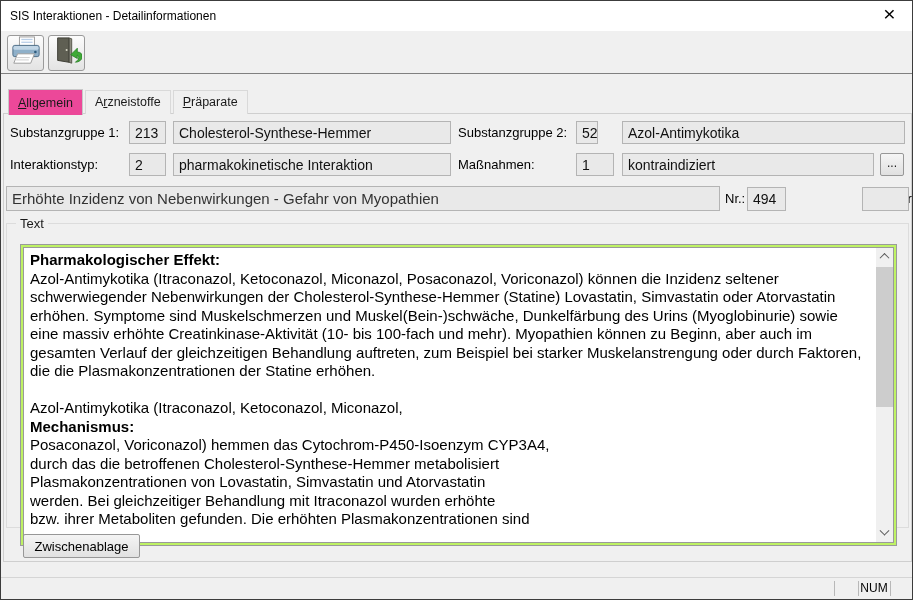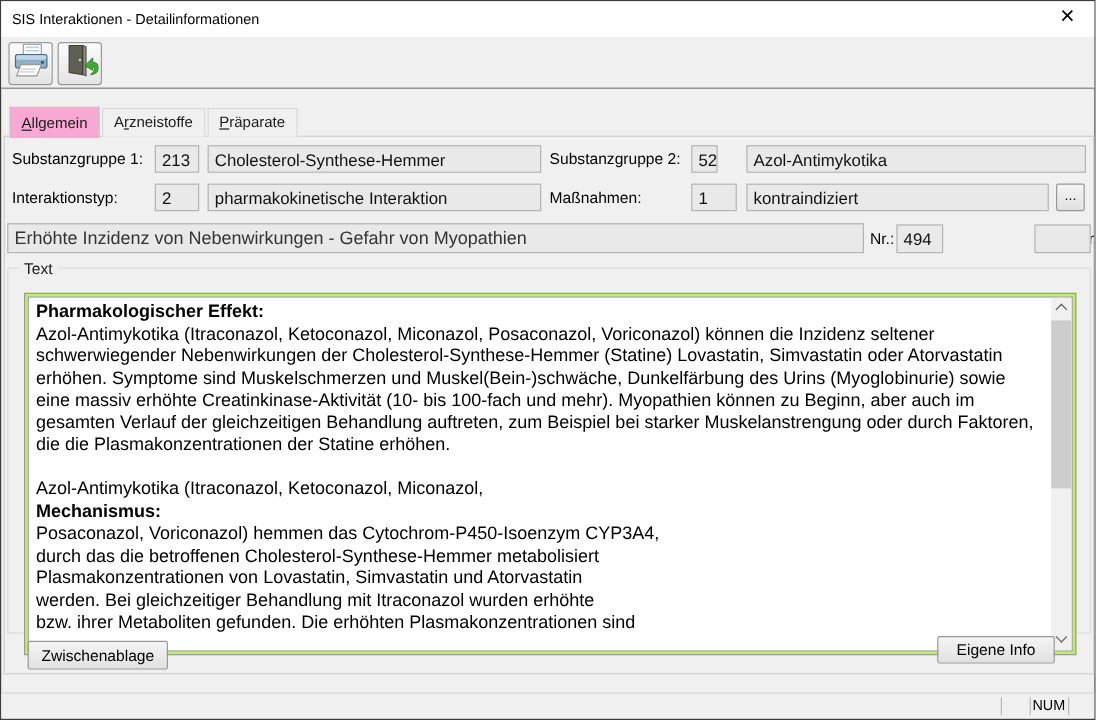--- a/index.html
+++ b/index.html
@@ -18,21 +18,21 @@
   
   .toolbar { position:absolute; left:0; top:30px; width:100%; height:42px; background:#f0f0f0; }
   .tb-sep { position:absolute; left:0; top:72px; width:100%; height:1px; background:#808080; }
   .tbtn { position:absolute; top:4px; width:37px; height:36px; border:1px solid #9a9a9a; border-radius:3px;
     background:linear-gradient(#fcfcfc,#e3e3e3); display:flex; align-items:center; justify-content:center; }
   .tbtn.print { left:6px; } .tbtn.exit { left:47px; }
   
   .tabs { position:absolute; left:7px; top:86px; height:27px; display:flex; align-items:flex-end; z-index:3; }
   .tab { position:relative; padding:4px 9px 5px 9px; font-size:12.5px; background:#f0f0f0;
     border:1px solid #d9d9d9; border-bottom:none; margin-right:2px; bottom:0; }
-  .tab.active { background:#f9a8d4; padding-top:6px; margin-bottom:-1px; border-color:#c8c8c8; z-index:4; }
+  .tab.active { background:#ec4899; padding-top:6px; margin-bottom:-1px; border-color:#c8c8c8; z-index:4; }
   .tab u { text-decoration:underline; }
   .tabpage-border { position:absolute; left:2px; top:112px; width:909px; height:449px;
     border:1px solid #cfcfcf; background:#f0f0f0; }
   
   .label { position:absolute; font-size:13px; color:#000; white-space:nowrap; }
   .field { position:absolute; background:#e9e9e9; border:1px solid #b4b4b4; font-size:14px;
     color:#111; padding:0 0 0 5px; display:flex; align-items:center; white-space:nowrap; overflow:hidden; }
   .headline-field { font-size:15px; color:#333; }
   .more-btn { position:absolute; border:1px solid #979797; border-radius:2px;
     background:linear-gradient(#f5f5f5,#e0e0e0); font-size:12px; text-align:center; line-height:19px; }
@@ -164,21 +164,20 @@
           <div class="sb-thumb"></div>
           <div class="sb-btn down">
               <span class="chev down"></span>
             </div>
         </div>
       </div>
     </div>
   </div>
 
   <div class="btn" style="left:22px; top:533px; width:117px; height:24px;">Zwischenablage</div>
-  <div class="btn" style="left:780px; top:529px; width:98px; height:23px;">Eigene Info</div>
 
   <div class="statusbar">
     <div class="sb-sep" style="left:833px;"></div>
     <div class="sb-sep" style="left:857px;"></div>
     <div class="sb-num">NUM</div>
     <div class="sb-sep" style="left:889px;"></div>
   </div>
 
 </div>
 

